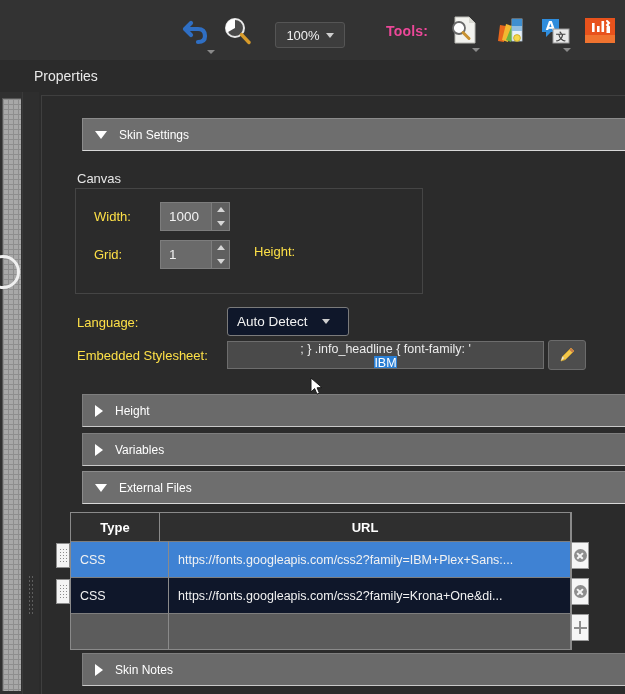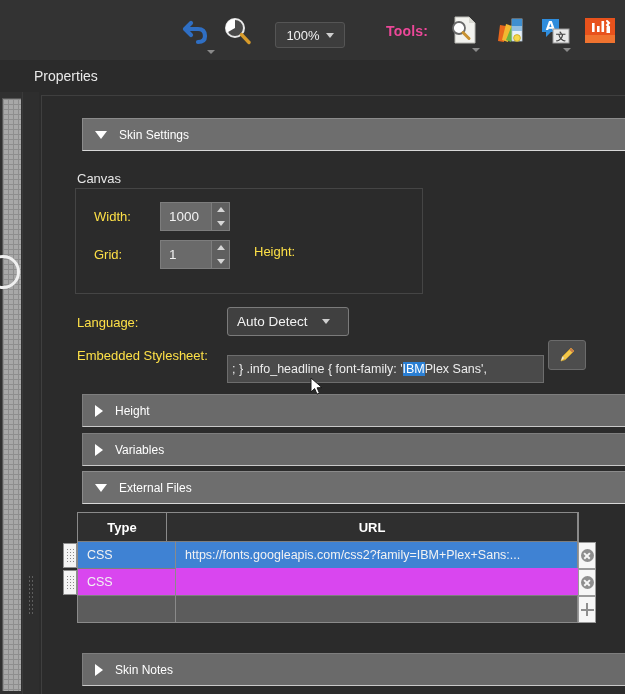--- a/index.html
+++ b/index.html
@@ -245,21 +245,21 @@
     width: 0; height: 0;
     border-left: 4px solid transparent;
     border-right: 4px solid transparent;
     border-top: 5px solid #d6d6d6;
   }
 
   
   .combo {
     position: absolute;
     height: 27px;
-    background: #404040;
+    background: #0f172a;
     border: 1px solid #7b7b7b;
     border-radius: 3px;
     display: flex;
     align-items: center;
     padding: 0 9px;
     gap: 14px;
     font-size: 13.5px;
     color: #f2f2f2;
     cursor: pointer;
   }
@@ -289,28 +289,28 @@
     border-radius: 3px;
     display: flex;
     align-items: center;
     justify-content: center;
     cursor: pointer;
   }
 
   
   .table-wrap {
     position: absolute;
-    left: 35px;
+    left: 28px;
     width: 500px;
     border: 1px solid #8a8a8a;
-    background: #d946ef;
+    background: #0f172a;
   }
   .tbl-row {
     display: flex;
-    height: 27px;
+    height: 36px;
     align-items: stretch;
   }
   .tbl-head {
     background: #2f2f2f;
     height: 28px;
   }
   .th {
     display: flex;
     align-items: center;
     justify-content: center;
@@ -522,21 +522,21 @@
     </div>
   </div>
 
   <div class="field-label" style="left:35px; top:219px;">Language:</div>
   <div class="combo" style="left:185px; top:211px; width:102px;">
     <span>Auto Detect</span>
     <span class="caret-dn"></span>
   </div>
 
   <div class="field-label" style="left:35px; top:252px;">Embedded Stylesheet:</div>
-  <div class="stylesheet-input" style="left:185px; top:259px; width:307px;">
+  <div class="stylesheet-input" style="left:185px; top:245px; width:307px;flex-direction:column;">
     <span>; }  .info_headline { font-family: '</span>
       <span class="sel-hl">IBM</span>
       <span> Plex Sans',</span>
   </div>
   <div class="pencil-btn" style="left:506px; top:244px;">
     <svg width="20" height="20" viewBox="0 0 20 20">
       <path d="M4 16 L5.5 11.5 L14 3 L17 6 L8.5 14.5 Z" fill="#f2c74a" stroke="#c8a02c" stroke-width=".9"></path>
       <path d="M14 3 L17 6 L15.3 7.7 L12.3 4.7 Z" fill="#c77b4a"></path>
       <path d="M4 16 L5.5 11.5 L7 13 Z" fill="#e8e8e8"></path>
     </svg>
@@ -573,20 +573,21 @@
       <div class="row-btn" style="top:1px;">
         <span class="x-circle"></span>
       </div>
     </div>
 
     <div class="tbl-row" style="position:relative;">
       <div class="drag-handle" style="top:2px;">
         <span class="grip-dots"></span>
       </div>
       <div class="td type">CSS</div>
+      <div class="td url">https://fonts.googleapis.com/css2?family=Krona+One&amp;di...</div>
       <div class="row-btn" style="top:1px;">
         <span class="x-circle"></span>
       </div>
     </div>
 
     <div class="tbl-row blank" style="position:relative;">
       <div class="td type"></div>
       <div class="td url"></div>
       <div class="row-btn" style="top:1px;">
         <span class="plus-sign"></span>

